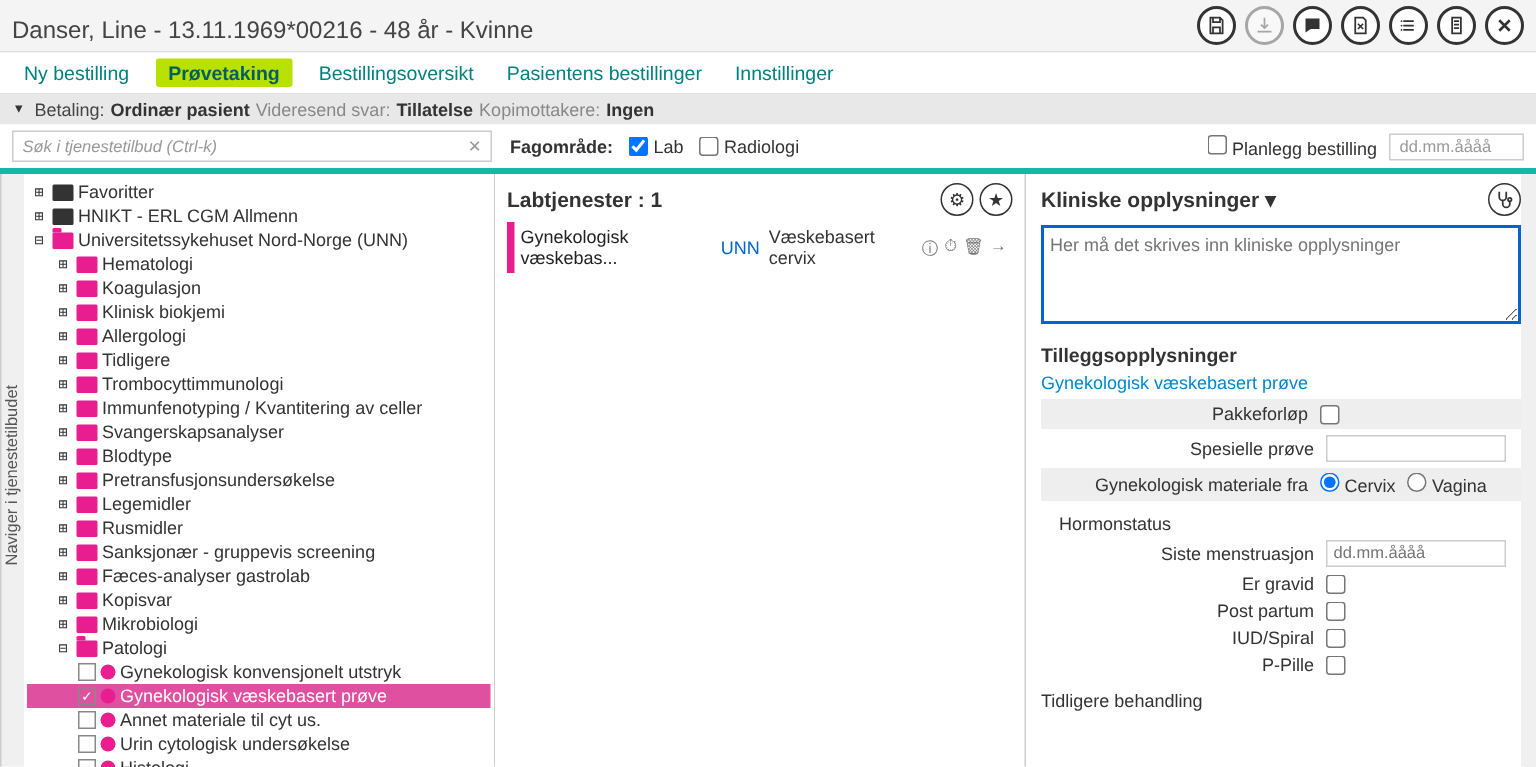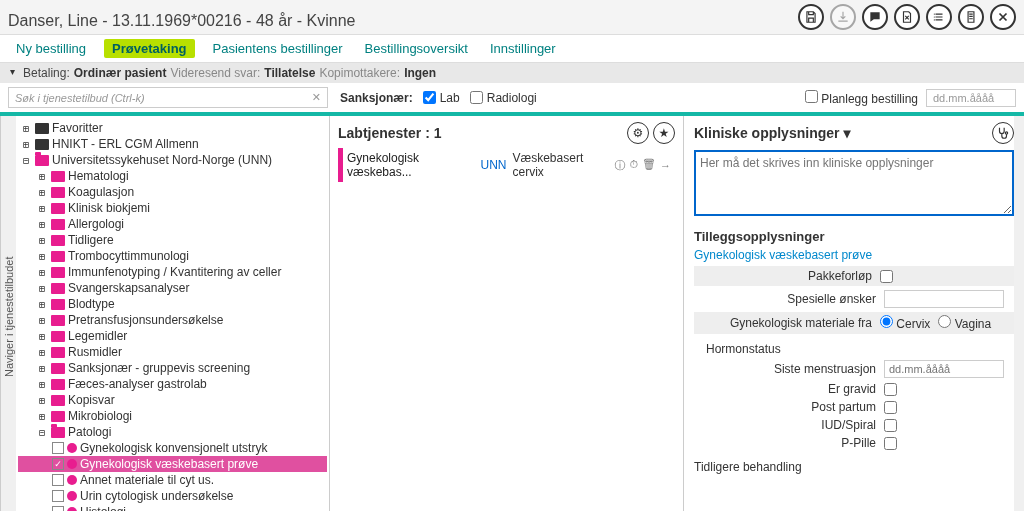--- a/index.html
+++ b/index.html
@@ -113,42 +113,42 @@
         <svg viewBox="0 0 24 24">
           <path stroke="#333" stroke-width="3" d="M6 6l12 12 M18 6L6 18"></path>
         </svg>
       </div>
   </div>
 </div>
 
 <div class="tabs">
   <div class="tab">Ny bestilling</div>
   <div class="tab active">Prøvetaking</div>
+  <div class="tab">Bestillingsoversikt</div>
   <div class="tab">Pasientens bestillinger</div>
-  <div class="tab">Bestillingsoversikt</div>
   <div class="tab">Innstillinger</div>
 </div>
 
 <div class="infobar">
   <span class="arrow">▾</span>
   <span class="label">Betaling:</span>
   <span class="val">Ordinær pasient</span>
   <span class="label" style="color:#888">Videresend svar:</span>
   <span class="val">Tillatelse</span>
   <span class="label" style="color:#888">Kopimottakere:</span>
   <span class="val">Ingen</span>
 </div>
 
 <div class="filterbar">
   <div class="searchbox">
     <span>Søk i tjenestetilbud (Ctrl-k)</span>
     <span style="color:#999;font-style:normal;">✕</span>
   </div>
   <div class="fagomrade">
-    <span style="font-weight:bold">Sanksjonær:</span>
+    <span style="font-weight:bold">Fagområde:</span>
     <label>
         <input type="checkbox" checked="" style=""> 
         <span>Lab</span>
       </label>
     <label>
         <input type="checkbox" style=""> 
         <span>Radiologi</span>
       </label>
   </div>
   <div class="planlegg">
@@ -332,21 +332,21 @@
     <div class="section-title">Tilleggsopplysninger</div>
     <div class="link">Gynekologisk væskebasert prøve</div>
 
     <div class="form-row shaded">
       <span class="lbl">Pakkeforløp</span>
       <span class="ctrl">
           <input type="checkbox" style="">
         </span>
     </div>
     <div class="form-row">
-      <span class="lbl">Spesielle ønsker</span>
+      <span class="lbl">Spesielle prøve</span>
       <span class="ctrl">
           <input type="text" class="textinput" style="">
         </span>
     </div>
     <div class="form-row shaded">
       <span class="lbl">Gynekologisk materiale fra</span>
       <span class="ctrl">
         <label><input type="radio" name="gm" checked="" style=""> <span>Cervix</span></label>
         <label><input type="radio" name="gm" style=""> <span>Vagina</span></label>
       </span>

